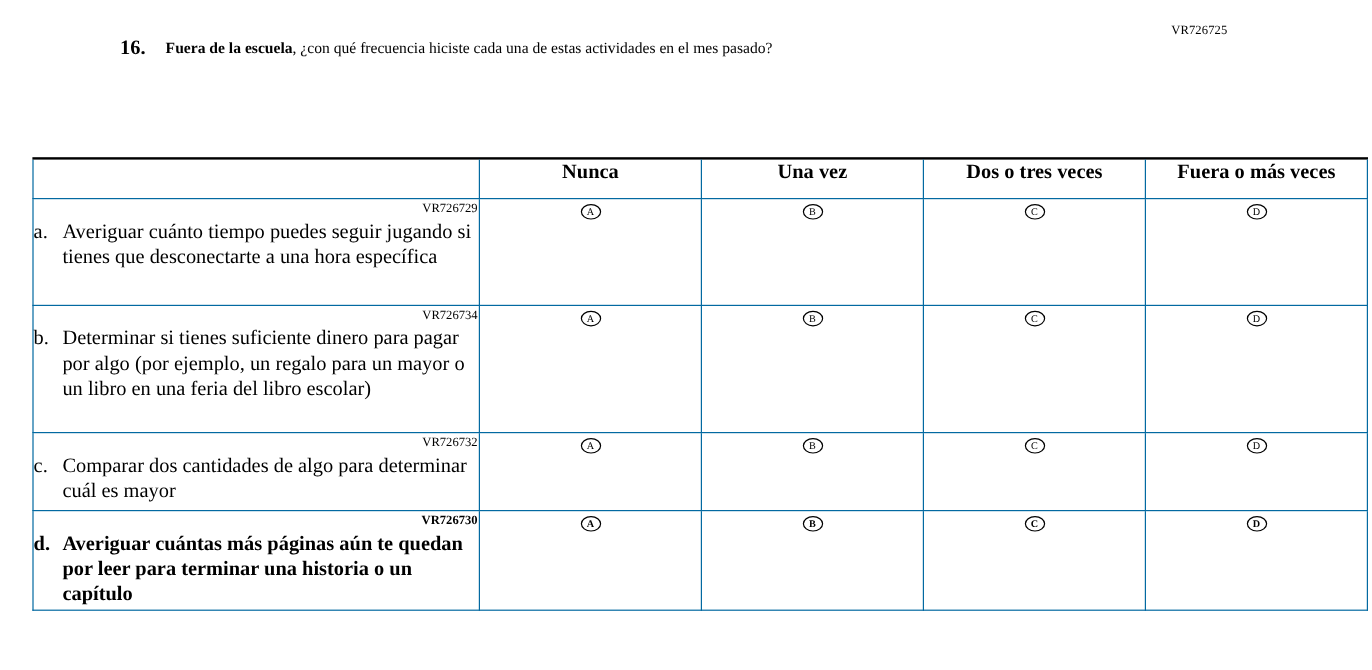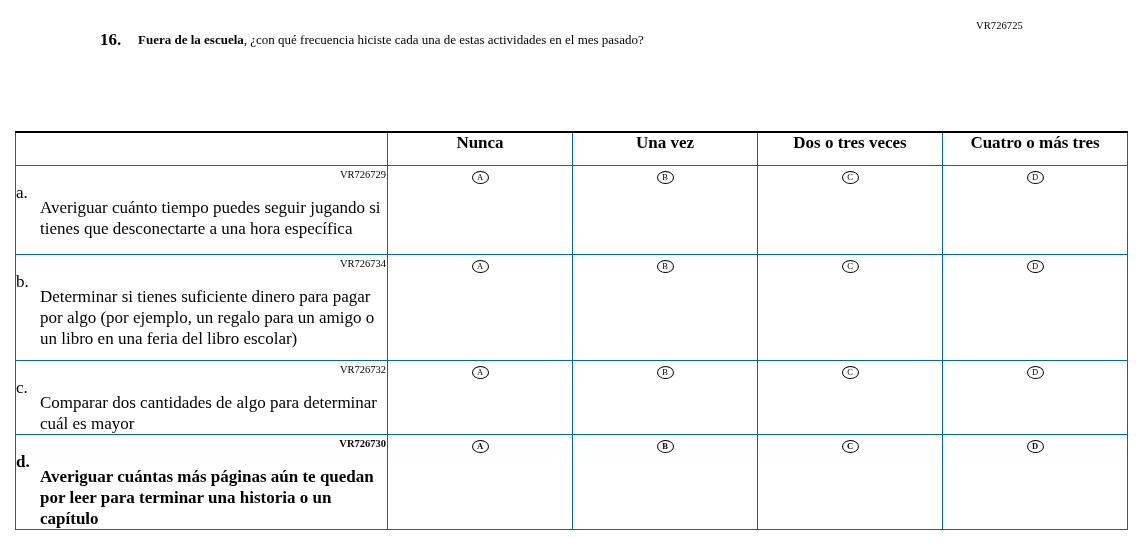--- a/index.html
+++ b/index.html
@@ -69,21 +69,21 @@
     line-height: 23px;
   }
 
   .q-instruction b {
     font-weight: bold;
   }
 
   table.matrix {
     position: absolute;
     top: 131px;
-    left: 15px;
+    left: 27px;
     width: 1113px;
     border-collapse: collapse;
     table-layout: fixed;
   }
 
   table.matrix col.c-stem { width: 372px; }
   table.matrix col.c-opt  { width: 185px; }
 
   table.matrix th, table.matrix td {
     border: 1px solid #0369a1;
@@ -128,21 +128,20 @@
     margin-top: 1px;
   }
 
   .stem-letter {
     flex: 0 0 24px;
     width: 24px;
   }
 
   .stem-text {
     flex: 1 1 auto;
-    margin-top: 15px;
   }
 
   td.opt {
     text-align: center;
     vertical-align: middle;
   }
 
   .bubble {
     display: inline-block;
     width: 15px;
@@ -184,21 +183,21 @@
       <col class="c-opt">
       <col class="c-opt">
       <col class="c-opt">
     </colgroup>
     <thead>
       <tr class="header-rule">
         <th></th>
         <th>Nunca</th>
         <th>Una vez</th>
         <th>Dos o tres veces</th>
-        <th>Cuatro o más tres</th>
+        <th>Fuera o más veces</th>
       </tr>
     </thead>
     <tbody>
 
       <tr class="row-a">
         <td class="stem">
           <div class="vr-code">VR726729</div>
           <div class="stem-body">
             <span class="stem-letter">a.</span>
             <span class="stem-text">Averiguar cuánto tiempo puedes seguir jugando si tienes que desconectarte a una hora específica</span>
@@ -208,21 +207,21 @@
         <td class="opt"><span class="bubble">B</span></td>
         <td class="opt"><span class="bubble">C</span></td>
         <td class="opt"><span class="bubble">D</span></td>
       </tr>
 
       <tr class="row-b">
         <td class="stem">
           <div class="vr-code">VR726734</div>
           <div class="stem-body">
             <span class="stem-letter">b.</span>
-            <span class="stem-text">Determinar si tienes suficiente dinero para pagar por algo (por ejemplo, un regalo para un amigo o un libro en una feria del libro escolar)</span>
+            <span class="stem-text">Determinar si tienes suficiente dinero para pagar por algo (por ejemplo, un regalo para un mayor o un libro en una feria del libro escolar)</span>
           </div>
         </td>
         <td class="opt"><span class="bubble">A</span></td>
         <td class="opt"><span class="bubble">B</span></td>
         <td class="opt"><span class="bubble">C</span></td>
         <td class="opt"><span class="bubble">D</span></td>
       </tr>
 
       <tr class="row-c">
         <td class="stem">

